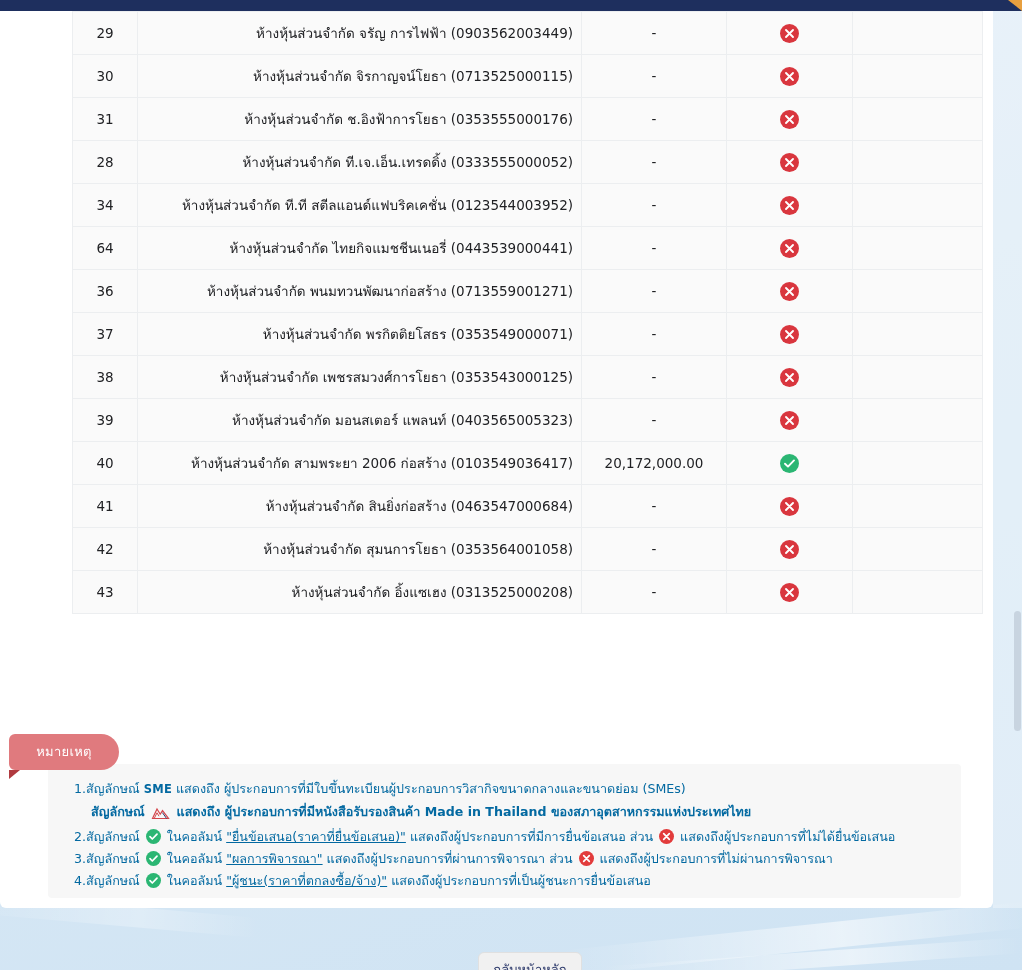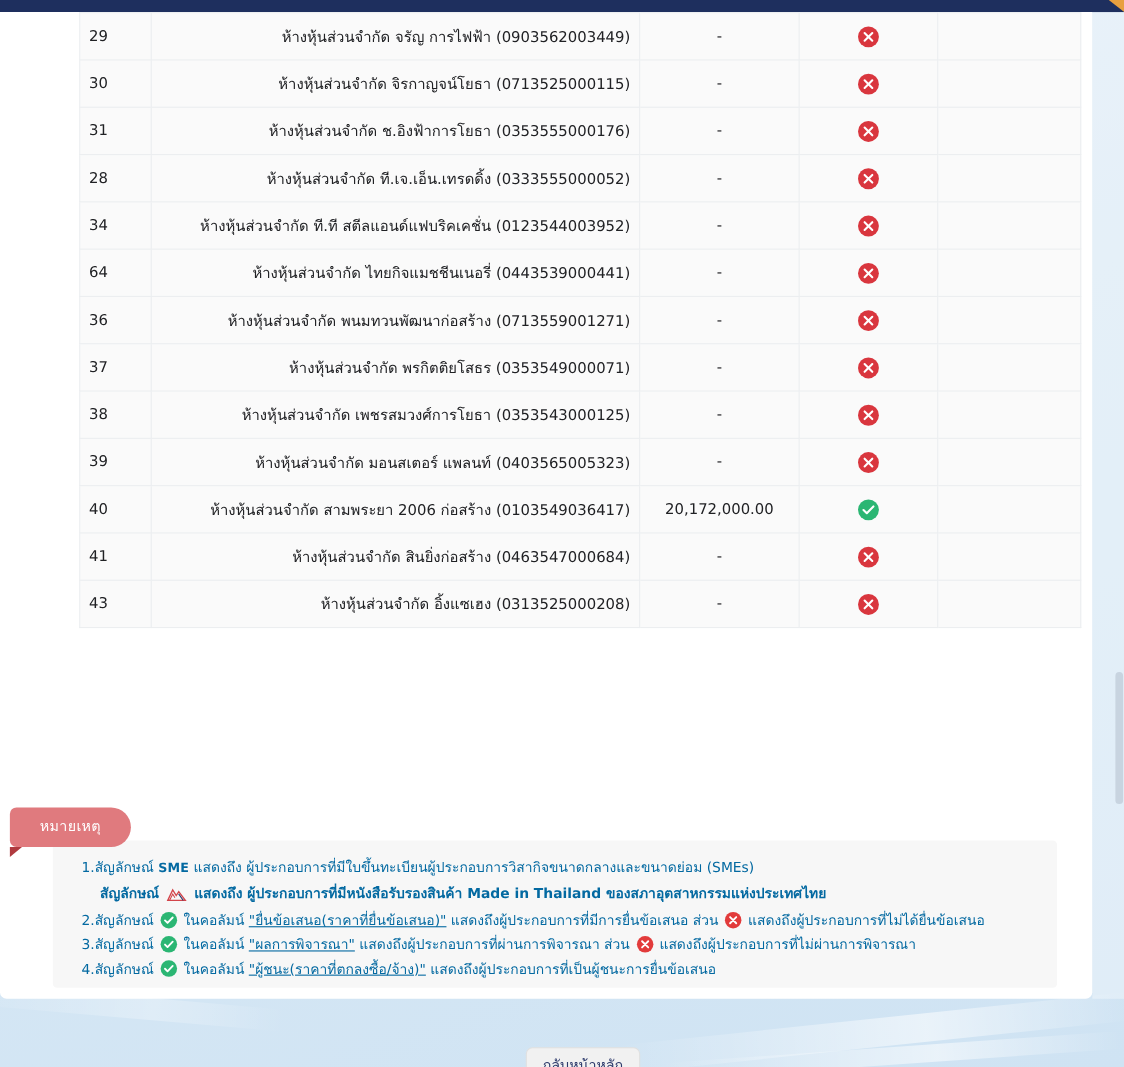--- a/index.html
+++ b/index.html
@@ -66,21 +66,21 @@
     height: 43px;
     font-size: 13.5px;
     color: #202124;
     padding: 0 8px;
     vertical-align: middle;
     font-weight: 400;
   }
   table.bidtable tr td:first-child { border-left: 1px solid #eceef0; }
   table.bidtable tr:first-child td { border-top: 1px solid #eceef0; }
 
-  .c-no    { width: 65px;  color:#333; }
+  .c-no    { width: 65px;  text-align: center; color:#333; }
   .c-name  { width: 444px; text-align: right; padding-left: 18px; }
   .c-price { width: 145px; text-align: center; }
   .c-res   { width: 126px; text-align: center; }
   .c-win   { width: 130px; text-align: center; }
 
   .icon-badge {
     display: inline-block;
     width: 19px; height: 19px;
     border-radius: 50%;
     position: relative;
@@ -278,20 +278,29 @@
             <td class="c-name">ห้างหุ้นส่วนจำกัด สามพระยา 2006 ก่อสร้าง (0103549036417)</td>
             <td class="c-price">20,172,000.00</td>
             <td class="c-res"><span class="icon-badge icon-ok"><svg width="19" height="19" viewBox="0 0 19 19">
                   <path d="M5 9.7 L8 12.6 L14 6.4" stroke="#fff" stroke-width="1.9" fill="none" stroke-linecap="round" stroke-linejoin="round"></path>
                 </svg></span></td>
             <td class="c-win"></td>
           </tr>
           <tr>
             <td class="c-no">41</td>
             <td class="c-name">ห้างหุ้นส่วนจำกัด สินยิ่งก่อสร้าง (0463547000684)</td>
+            <td class="c-price">-</td>
+            <td class="c-res"><span class="icon-badge icon-x"><svg width="19" height="19" viewBox="0 0 19 19">
+                  <path d="M6 6 L13 13 M13 6 L6 13" stroke="#fff" stroke-width="1.9" fill="none" stroke-linecap="round"></path>
+                </svg></span></td>
+            <td class="c-win"></td>
+          </tr>
+          <tr>
+            <td class="c-no">42</td>
+            <td class="c-name">ห้างหุ้นส่วนจำกัด สุมนการโยธา (0353564001058)</td>
             <td class="c-price">-</td>
             <td class="c-res"><span class="icon-badge icon-x"><svg width="19" height="19" viewBox="0 0 19 19">
                   <path d="M6 6 L13 13 M13 6 L6 13" stroke="#fff" stroke-width="1.9" fill="none" stroke-linecap="round"></path>
                 </svg></span></td>
             <td class="c-win"></td>
           </tr>
           <tr>
             <td class="c-no">43</td>
             <td class="c-name">ห้างหุ้นส่วนจำกัด อิ้งแซเฮง (0313525000208)</td>
             <td class="c-price">-</td>

